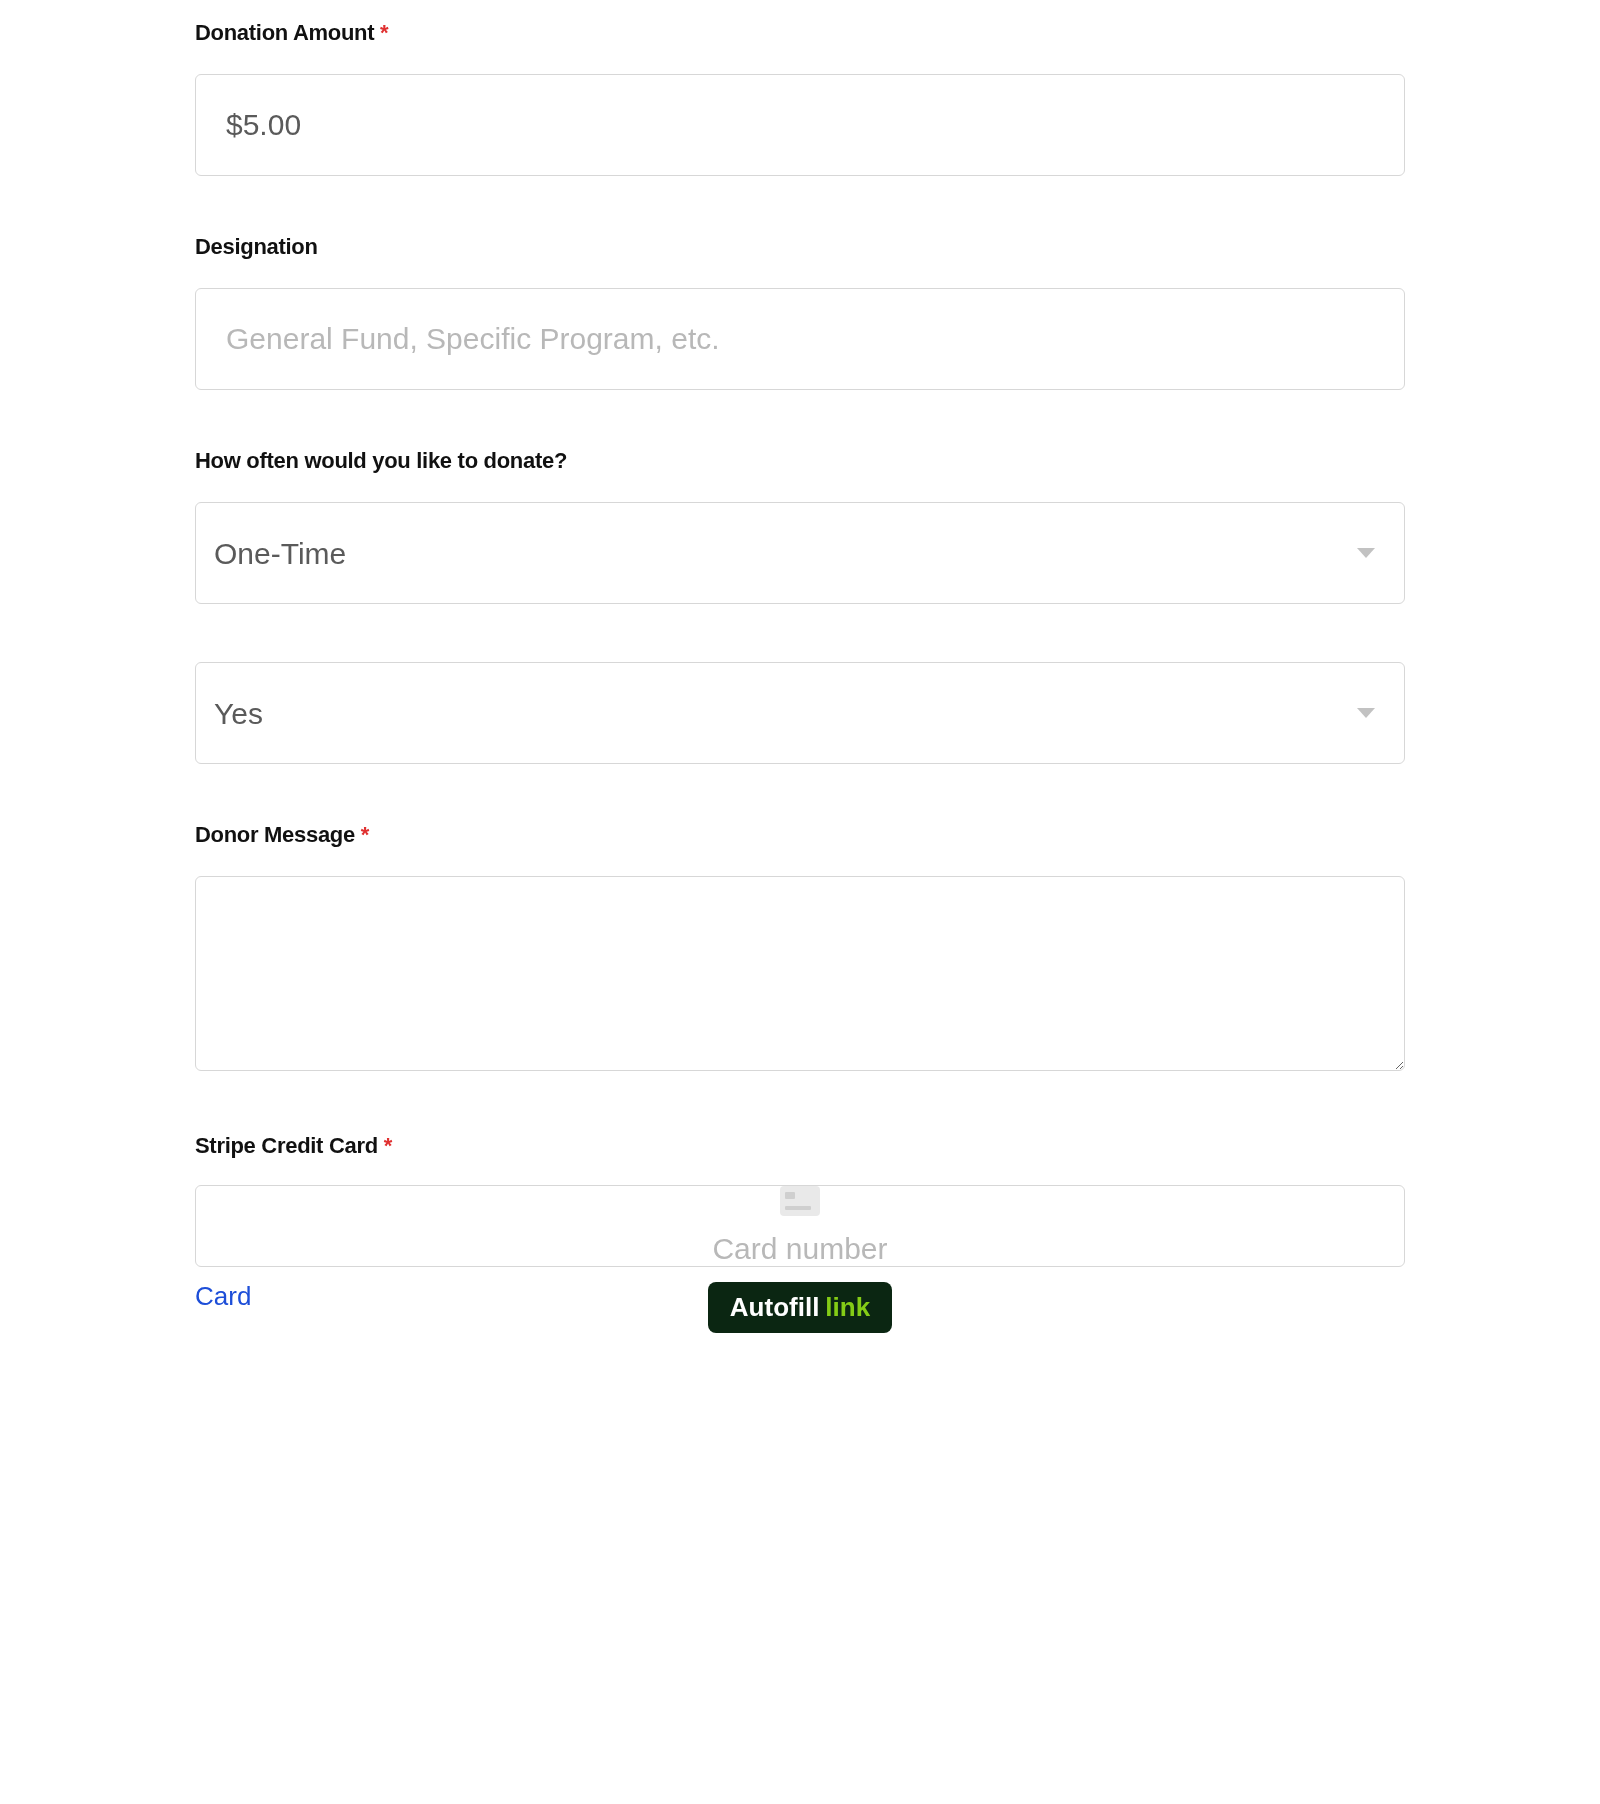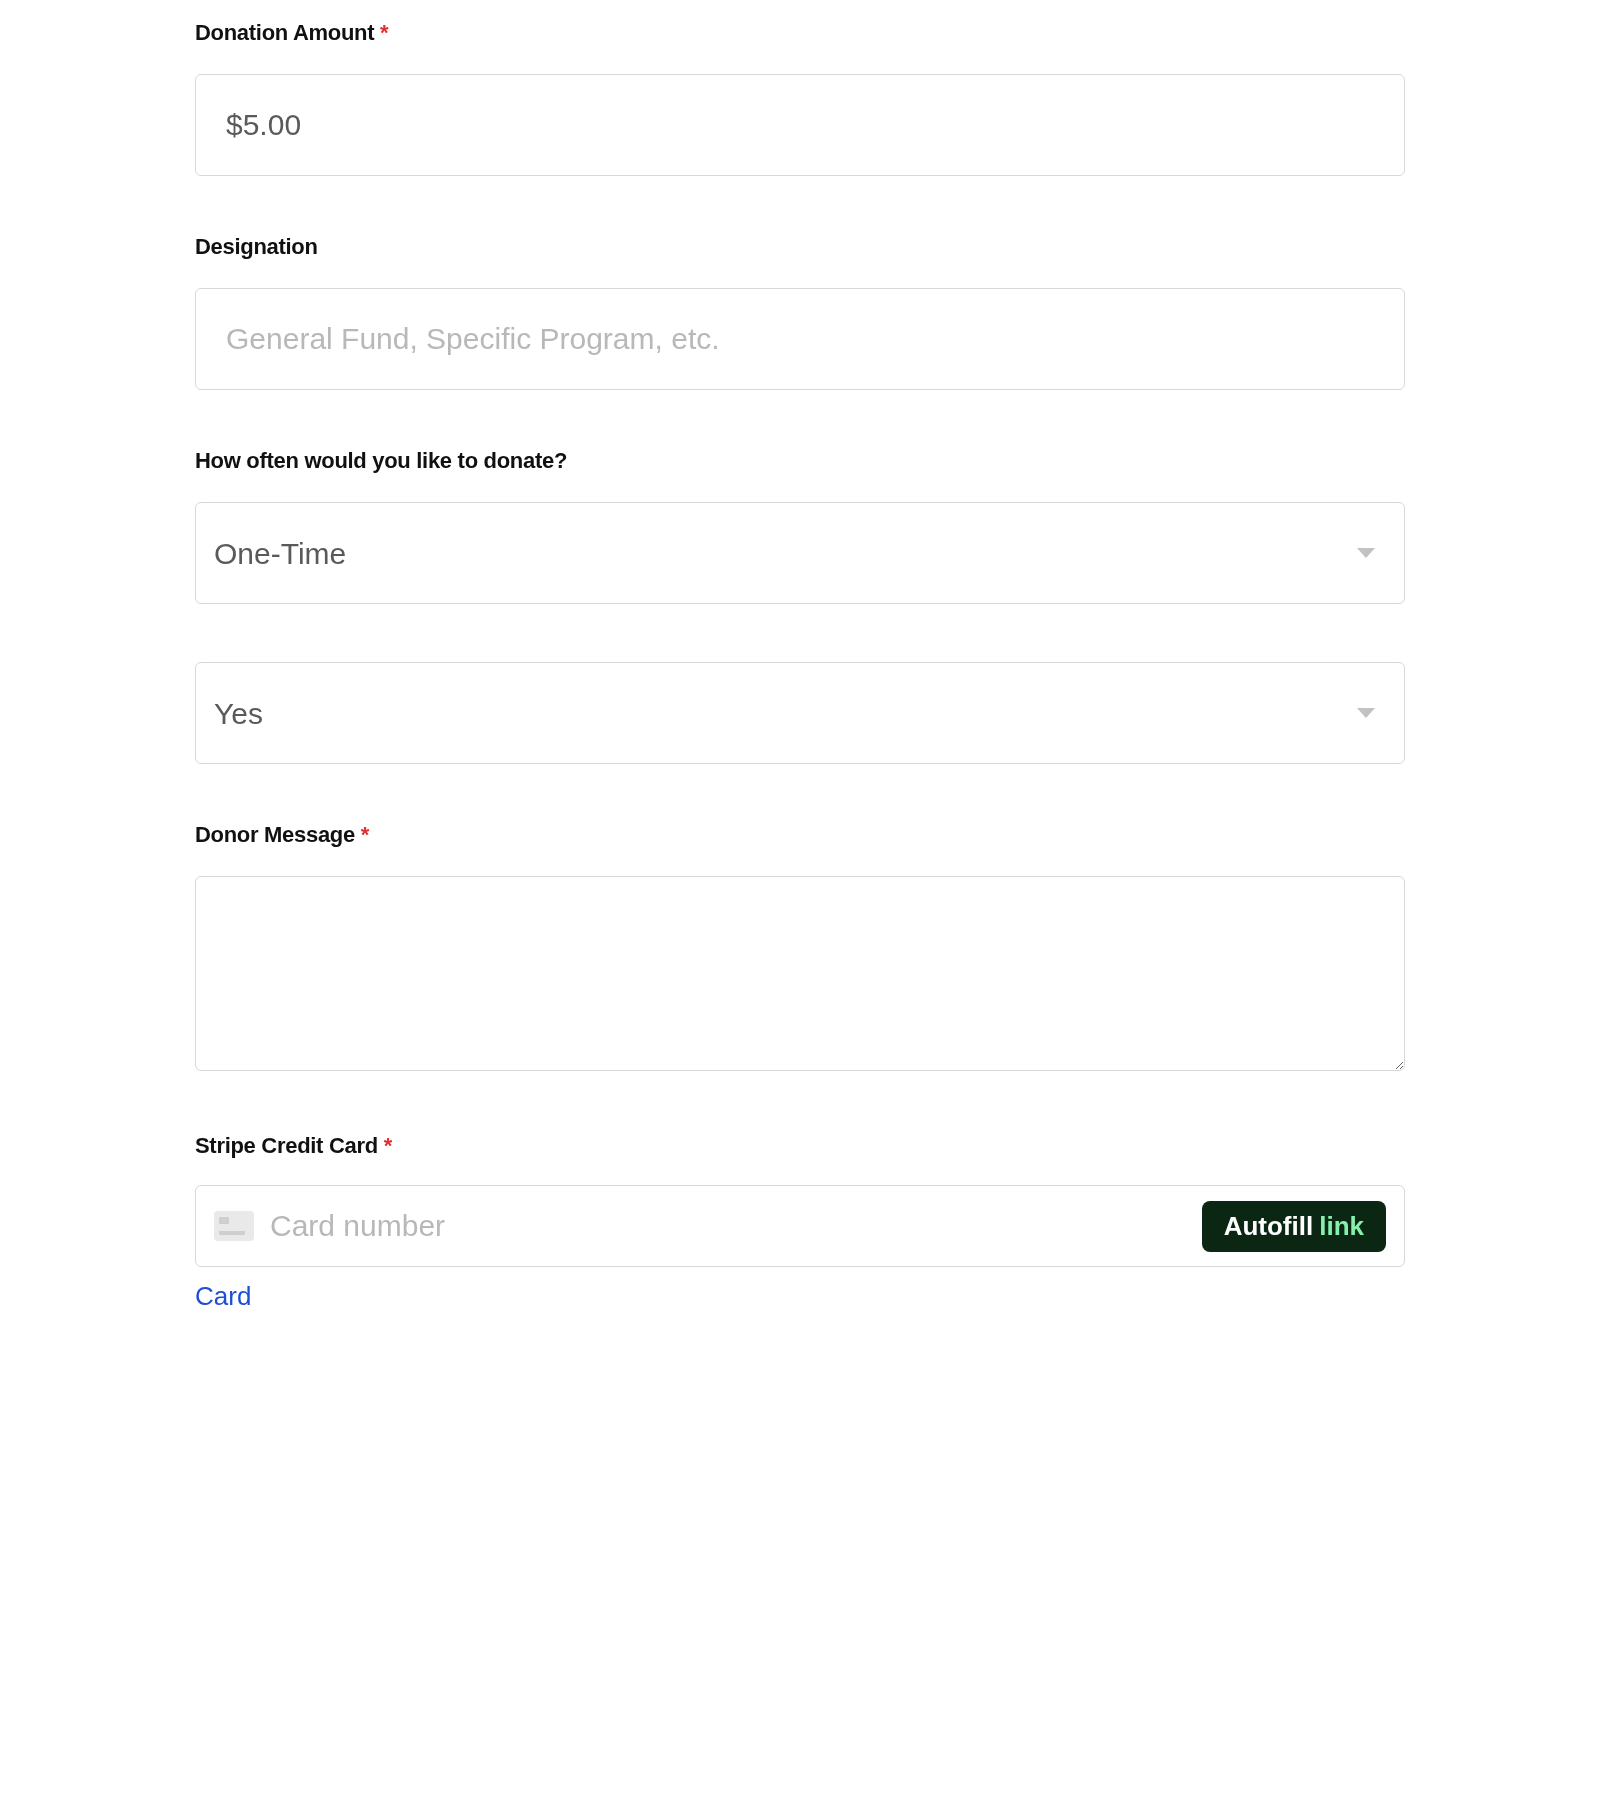--- a/index.html
+++ b/index.html
@@ -96,20 +96,21 @@
       position: relative;
       width: 100%;
       height: 82px;
       border: 1px solid #d7d7d7;
       border-radius: 6px;
       display: flex;
       align-items: center;
       padding: 0 18px;
       gap: 16px;
       background: #ffffff;
+      flex-direction: column;
     }
     .card-icon {
       width: 40px;
       height: 30px;
       background: #e9e9e9;
       border-radius: 4px;
       position: relative;
       flex-shrink: 0;
     }
     .card-icon::before {
@@ -145,21 +146,21 @@
       gap: 6px;
       cursor: pointer;
       border: none;
     }
     .autofill-text {
       color: #ffffff;
       font-size: 26px;
       font-weight: 600;
     }
     .autofill-link {
-      color: #86efac;
+      color: #84cc16;
       font-size: 26px;
       font-weight: 700;
     }
     .card-helper {
       margin-top: 14px;
       font-size: 26px;
       color: #1d4ed8;
     }
     .card-group .form-label {
       margin-bottom: 26px;

